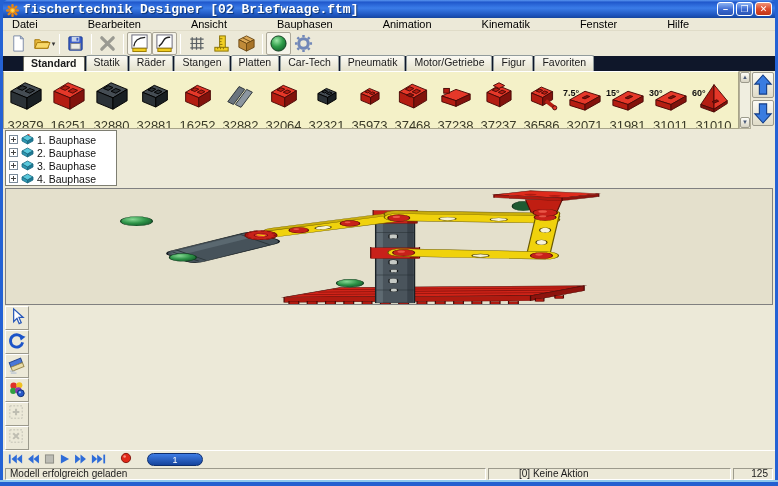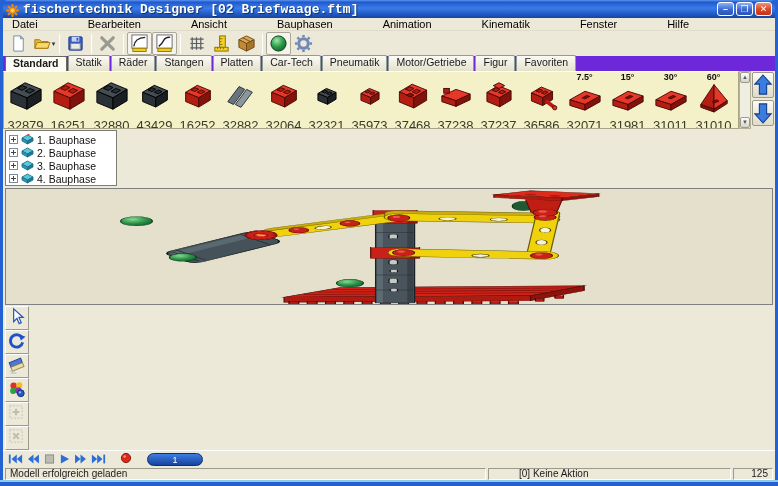--- a/index.html
+++ b/index.html
@@ -19,31 +19,31 @@
   .menubar{height:13px;background:#ECE9D8;display:flex;align-items:center;padding-left:2px;border-bottom:1px solid #E0DCC8;gap:36px;}
   .menu-item{font-size:11px;line-height:12px;padding:0 7px;color:#000;white-space:nowrap;}
   
   .toolbar{height:25px;background:#ECE9D8;display:flex;align-items:center;padding-left:3px;}
   .tbtn{width:25px;height:23px;display:flex;align-items:center;justify-content:center;border:1px solid transparent;position:relative;}
   .tbtn.pressed{border:1px solid #ACA899;background:#F6F4EA;border-radius:2px;}
   .tbtn svg{display:block;}
   .tsep{width:1px;height:20px;background:#C6C3AC;border-right:1px solid #fff;margin:0 3px;}
   .dd{font-size:7px;color:#333;margin-left:1px;}
   
-  .tabstrip{height:15px;background:#6d28d9;display:flex;align-items:flex-end;padding-left:2px;}
+  .tabstrip{height:15px;background:#0f172a;display:flex;align-items:flex-end;padding-left:20px;}
   .tab{font-size:10.5px;line-height:13px;padding:0 7px;border:1px solid #919B9C;border-bottom:none;
        border-radius:2px 2px 0 0;background:linear-gradient(180deg,#FBFAF4,#E4E1CC);margin-right:1px;height:16px;white-space:nowrap;color:#1a1a1a;}
   .tab.active{background:#FDFCF4;height:15px;font-weight:bold;border-color:#6A6A5E;}
   
   .palette-row{height:58px;background:#ECE9D8;display:flex;}
   .palette{flex:1;background:#F4F1C8;border:1px solid #A8A488;border-top:1px solid #fff;display:flex;overflow:hidden;}
   .part{width:43px;position:relative;display:flex;flex-direction:column;align-items:center;flex:0 0 auto;}
   .part svg{margin-top:7px;}
   .part-num{font-size:13px;color:#3A3A28;margin-top:1px;white-space:nowrap;}
-  .part-angle{position:absolute;top:0;left:0;right:0;text-align:center;font-size:9px;font-weight:bold;color:#111;}
+  .part-angle{position:absolute;top:16px;left:0;right:0;text-align:left;font-size:9px;font-weight:bold;color:#111;}
   .pal-scroll{width:12px;background:#F0EEE0;border:1px solid #B4B09A;display:flex;flex-direction:column;justify-content:space-between;align-items:center;}
   .pal-sbtn{width:10px;height:11px;background:linear-gradient(180deg,#FDFDF8,#D8D4C4);border:1px solid #9C9A8C;border-radius:2px;
      font-size:6px;line-height:9px;text-align:center;color:#4A5A78;}
   .pal-arrows{width:24px;display:flex;flex-direction:column;align-items:center;padding-top:1px;gap:2px;}
   .bigarrow{width:22px;height:26px;background:linear-gradient(180deg,#FBFAF4,#E0DCC8);border:1px solid #9C9A8C;border-radius:2px;
      display:flex;align-items:center;justify-content:center;}
   
   .main{height:321px;background:#ECE9D8;display:flex;flex-direction:column;}
   .tree{width:112px;background:#fff;border:1px solid #7E7E72;margin:1px 0 1px 2px;padding-top:2px;overflow:hidden;}
   .tree-item{display:flex;align-items:center;height:13px;padding-left:3px;gap:3px;}
@@ -263,21 +263,21 @@
           <div class="part-num">32880</div>
         </div>
         <div class="part">
           <span><svg viewBox="0 0 40 36" width="40" height="34">
               <polygon points="6.9,14.1 19.2,6.7 33.1,12.4 20.8,19.8" fill="#454D54" stroke="#000000" stroke-width="1"></polygon>
               <polygon points="6.9,14.1 20.8,19.8 20.8,29.7 6.9,23.9" fill="#2B3237" stroke="#000000" stroke-width="1"></polygon>
               <polygon points="20.8,19.8 33.1,12.4 33.1,22.3 20.8,29.7" fill="#191F23" stroke="#000000" stroke-width="1"></polygon>
               <polygon points="12.6,11.6 16.7,9.2 20.8,10.8 16.7,13.3" fill="#2B3237" stroke="#000000" stroke-width="1"></polygon>
               <polygon points="19.2,14.1 23.3,11.6 27.4,13.3 23.3,15.7" fill="#2B3237" stroke="#000000" stroke-width="1"></polygon>
             </svg></span>
-          <div class="part-num">43429</div>
+          <div class="part-num">32881</div>
         </div>
         <div class="part">
           <span><svg viewBox="0 0 40 36" width="40" height="34">
               <polygon points="6.9,14.1 19.2,6.7 33.1,12.4 20.8,19.8" fill="#E53829" stroke="#4A0A06" stroke-width="1"></polygon>
               <polygon points="6.9,14.1 20.8,19.8 20.8,29.7 6.9,23.9" fill="#B41D12" stroke="#4A0A06" stroke-width="1"></polygon>
               <polygon points="20.8,19.8 33.1,12.4 33.1,22.3 20.8,29.7" fill="#82120C" stroke="#4A0A06" stroke-width="1"></polygon>
               <polygon points="12.6,11.6 16.7,9.2 20.8,10.8 16.7,13.3" fill="#B41D12" stroke="#4A0A06" stroke-width="1"></polygon>
               <polygon points="19.2,14.1 23.3,11.6 27.4,13.3 23.3,15.7" fill="#B41D12" stroke="#4A0A06" stroke-width="1"></polygon>
             </svg></span>
           <div class="part-num">16252</div>

